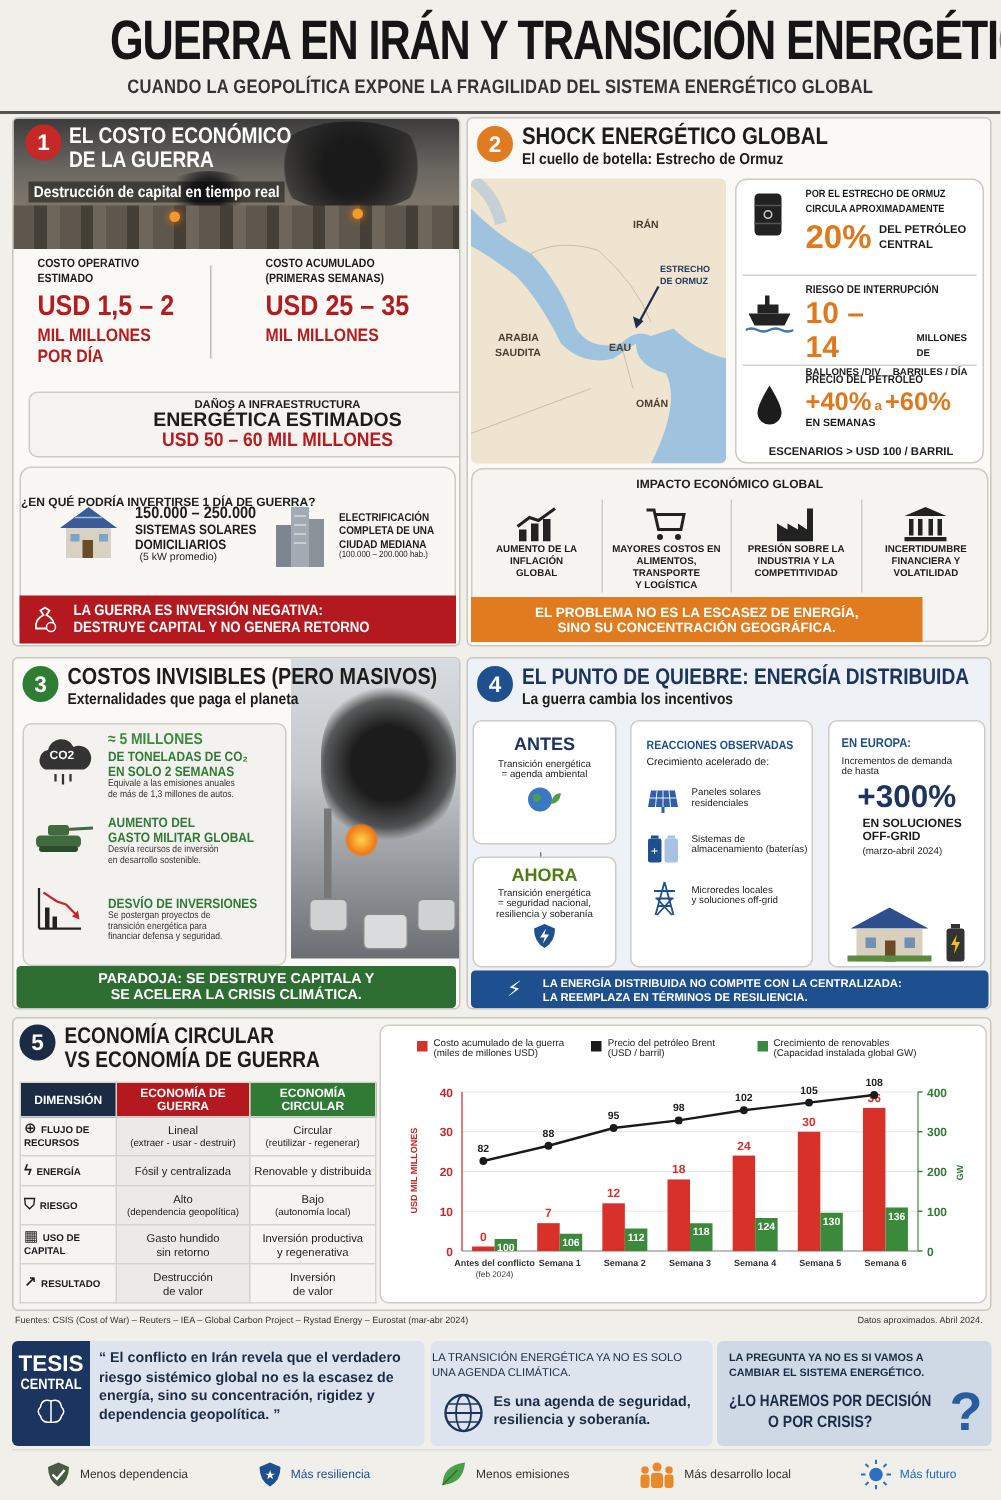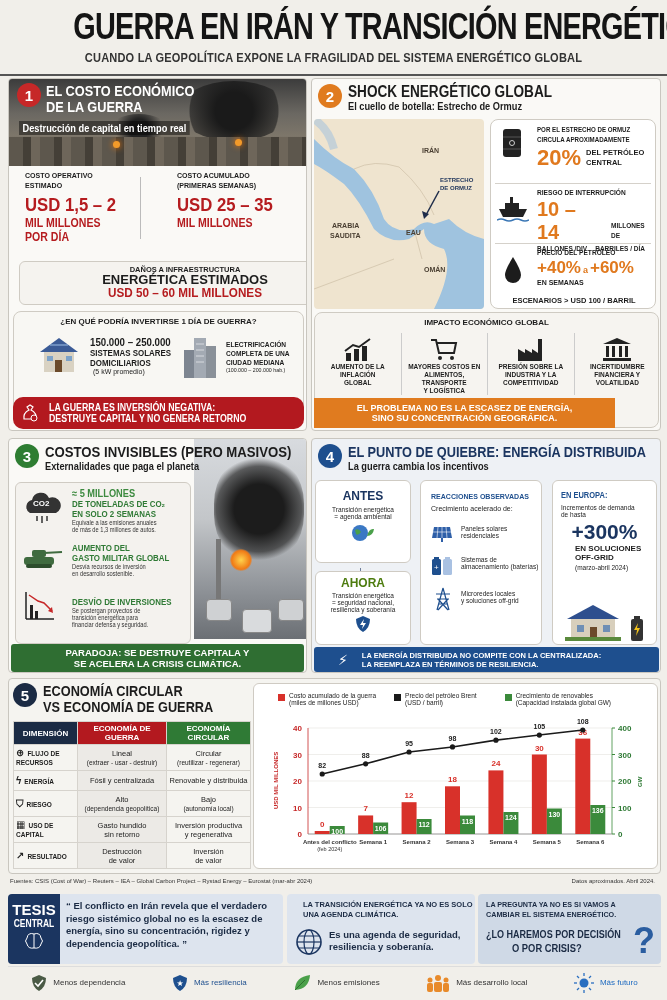--- a/index.html
+++ b/index.html
@@ -59,21 +59,21 @@
     <div class="small sq">(PRIMERAS SEMANAS)</div>
     <div class="red sq" style="font-size:19px;font-weight:900;margin-top:3px">USD 25 – 35</div>
     <div class="red sq" style="font-size:12px;font-weight:900">MIL MILLONES</div>
   </div>
   <div class="box" style="left:10px;top:182px;width:332px;height:44px;background:#f5f3ef;text-align:center">
     <div class="small" style="margin-top:3px;font-size:7.5px">DAÑOS A INFRAESTRUCTURA</div>
     <div class="small" style="font-size:13px">ENERGÉTICA ESTIMADOS</div>
     <div class="red" style="font-size:13px;font-weight:900;transform:scaleX(.9)">USD 50 – 60 MIL MILLONES</div>
   </div>
   <div class="box" style="left:4px;top:232px;width:291px;height:115px;background:#f8f7f3;border-radius:8px">
-    <div class="small" style="text-align:center;margin-top:5px;font-size:8px">¿EN QUÉ PODRÍA INVERTIRSE 1 DÍA DE GUERRA?</div>
+    <div class="small" style="text-align:left;margin-top:18px;font-size:8px">¿EN QUÉ PODRÍA INVERTIRSE 1 DÍA DE GUERRA?</div>
     <div style="position:absolute;left:22px;top:22px">
       <svg width="46" height="40" viewBox="0 0 46 40">
           <polygon points="4,18 23,4 42,18" fill="#3b5b96"></polygon>
           <rect x="8" y="18" width="30" height="20" fill="#d9d2c2"></rect>
           <rect x="19" y="26" width="7" height="12" fill="#6b4a2a"></rect>
           <rect x="11" y="22" width="6" height="5" fill="#7da3c9"></rect>
           <rect x="30" y="22" width="6" height="5" fill="#7da3c9"></rect>
           <line x1="14" y1="11" x2="32" y2="11" stroke="#9fc0e6" stroke-width="1"></line>
         </svg>
     </div>
@@ -96,21 +96,21 @@
           </g>
         </svg>
     </div>
     <div style="position:absolute;left:212px;top:28px">
       <div class="sq" style="font-size:7.5px;font-weight:800">ELECTRIFICACIÓN</div>
       <div class="sq" style="font-size:7.5px;font-weight:800">COMPLETA DE UNA</div>
       <div class="sq" style="font-size:7.5px;font-weight:800">CIUDAD MEDIANA</div>
       <div class="sq" style="font-size:6px">(100.000 – 200.000 hab.)</div>
     </div>
   </div>
-  <div class="banner" style="left:4px;top:318px;width:291px;height:32px;background:#b3191f;justify-content:flex-start;padding-left:8px;gap:10px;border-radius:10px">
+  <div class="banner" style="left:4px;top:318px;width:291px;height:32px;background:#b3191f;justify-content:flex-start;padding-left:8px;gap:10px;border-radius:0">
     <span>
         <svg width="18" height="18" viewBox="0 0 18 18">
           <path d="M6 3 L9 1 L12 3 L10 6 Q16 9 15 15 L3 15 Q2 9 8 6 Z" fill="none" stroke="#fff" stroke-width="1.2"></path>
           <circle cx="13" cy="14" r="3" fill="#b3191f" stroke="#fff"></circle>
         </svg>
       </span>
     <div style="text-align:left">
       <div class="sq" style="font-size:10px">LA GUERRA ES INVERSIÓN NEGATIVA:</div>
       <div class="sq" style="font-size:10px">DESTRUYE CAPITAL Y NO GENERA RETORNO</div>
     </div>
@@ -616,21 +616,21 @@
     <div style="font-size:10px;font-weight:900;transform:scaleX(.85)">CENTRAL</div>
     <div style="margin:3px auto 0;width:20px">
         <svg width="20" height="18" viewBox="0 0 20 18">
           <path d="M10 2 Q4 0 3 6 Q0 9 3 12 Q4 17 10 16 Q16 17 17 12 Q20 9 17 6 Q16 0 10 2 Z M10 2 L10 16" fill="none" stroke="#fff" stroke-width="1"></path>
         </svg>
       </div>
   </div>
   <div style="position:absolute;left:58px;top:6px;width:212px;font-size:9.5px;font-weight:700;color:#1b2b44;line-height:12.5px">“ El conflicto en Irán revela que el verdadero riesgo sistémico global no es la escasez de energía, sino su concentración, rigidez y dependencia geopolítica. ”</div>
 </div>
 <div style="position:absolute;left:287px;top:894px;width:188px;height:70px;background:#dde4ee;border-radius:4px">
-  <div style="position:absolute;left:16px;top:6px;width:175px;font-size:7.5px;font-weight:700;color:#1b2b44;line-height:10px">LA TRANSICIÓN ENERGÉTICA YA NO ES SOLO UNA AGENDA CLIMÁTICA.</div>
+  <div style="position:absolute;left:1px;top:6px;width:175px;font-size:7.5px;font-weight:400;color:#1b2b44;line-height:10px">LA TRANSICIÓN ENERGÉTICA YA NO ES SOLO UNA AGENDA CLIMÁTICA.</div>
   <div style="position:absolute;left:8px;top:34px">
       <svg width="28" height="28" viewBox="0 0 28 28">
         <circle cx="14" cy="14" r="12" fill="none" stroke="#1b3560" stroke-width="1.6"></circle>
         <ellipse cx="14" cy="14" rx="5" ry="12" fill="none" stroke="#1b3560" stroke-width="1.2"></ellipse>
         <line x1="2" y1="14" x2="26" y2="14" stroke="#1b3560" stroke-width="1.2"></line>
         <line x1="4" y1="8" x2="24" y2="8" stroke="#1b3560"></line>
         <line x1="4" y1="20" x2="24" y2="20" stroke="#1b3560"></line>
       </svg>
     </div>
   <div style="position:absolute;left:42px;top:35px;width:142px;font-size:9.5px;font-weight:800;color:#1b2b44;line-height:12px">Es una agenda de seguridad, resiliencia y soberanía.</div>

